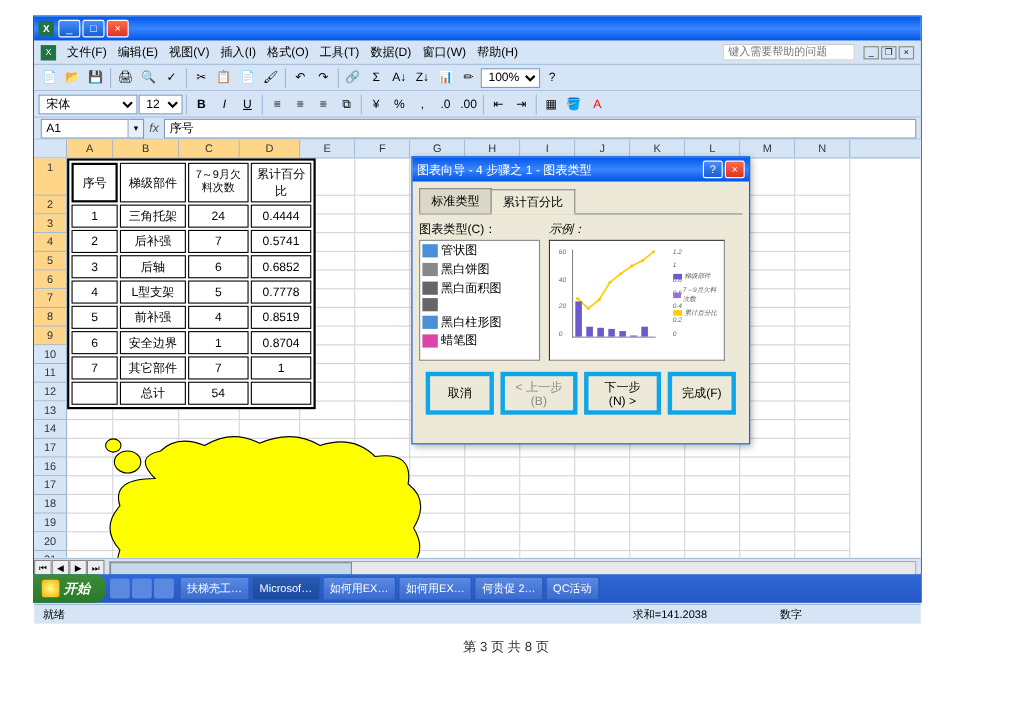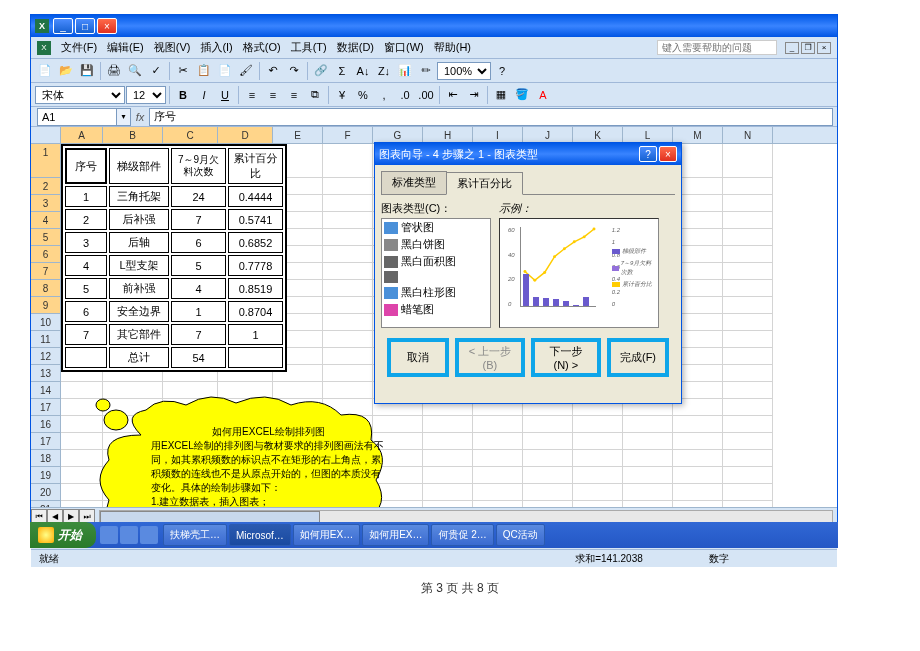--- a/index.html
+++ b/index.html
@@ -652,26 +652,20 @@
         </tr>
       </tbody>
         </table>
 
       <div class="callout-bubble">
         <svg class="callout-shape" viewBox="0 0 295 180">
           <path d="M 50 40 Q 30 20 55 15 Q 70 0 95 10 Q 120 -5 145 8 Q 175 -5 200 10 Q 230 0 250 20 Q 285 15 280 45 Q 300 60 285 85 Q 300 110 275 125 Q 285 155 250 155 Q 230 175 195 165 Q 165 180 135 168 Q 100 180 75 162 Q 40 172 35 140 Q 8 135 18 105 Q 0 85 18 65 Q 10 40 50 40 Z" fill="#ffff00" stroke="#000" stroke-width="1"></path>
           <ellipse cx="25" cy="25" rx="12" ry="10" fill="#ffff00" stroke="#000"></ellipse>
           <ellipse cx="12" cy="10" rx="7" ry="6" fill="#ffff00" stroke="#000"></ellipse>
         </svg>
-        <div class="callout-text">
-          <div style="text-align:center">如何用EXCEL绘制排列图</div>
-          <div>用EXCEL绘制的排列图与教材要求的排列图画法有不同，如其累积频数的标识点不在矩形的右上角点，累积频数的连线也不是从原点开始的，但图的本质没有变化。具体的绘制步骤如下：</div>
-          <div>1.建立数据表，插入图表；</div>
-
-        </div>
       </div>
     </div>
 
     <div class="sheet-tabs-row">
       <div class="tab-nav">
         <div class="tab-nav-btn">⏮</div>
         <div class="tab-nav-btn">◀</div>
         <div class="tab-nav-btn">▶</div>
         <div class="tab-nav-btn">⏭</div>
       </div>

